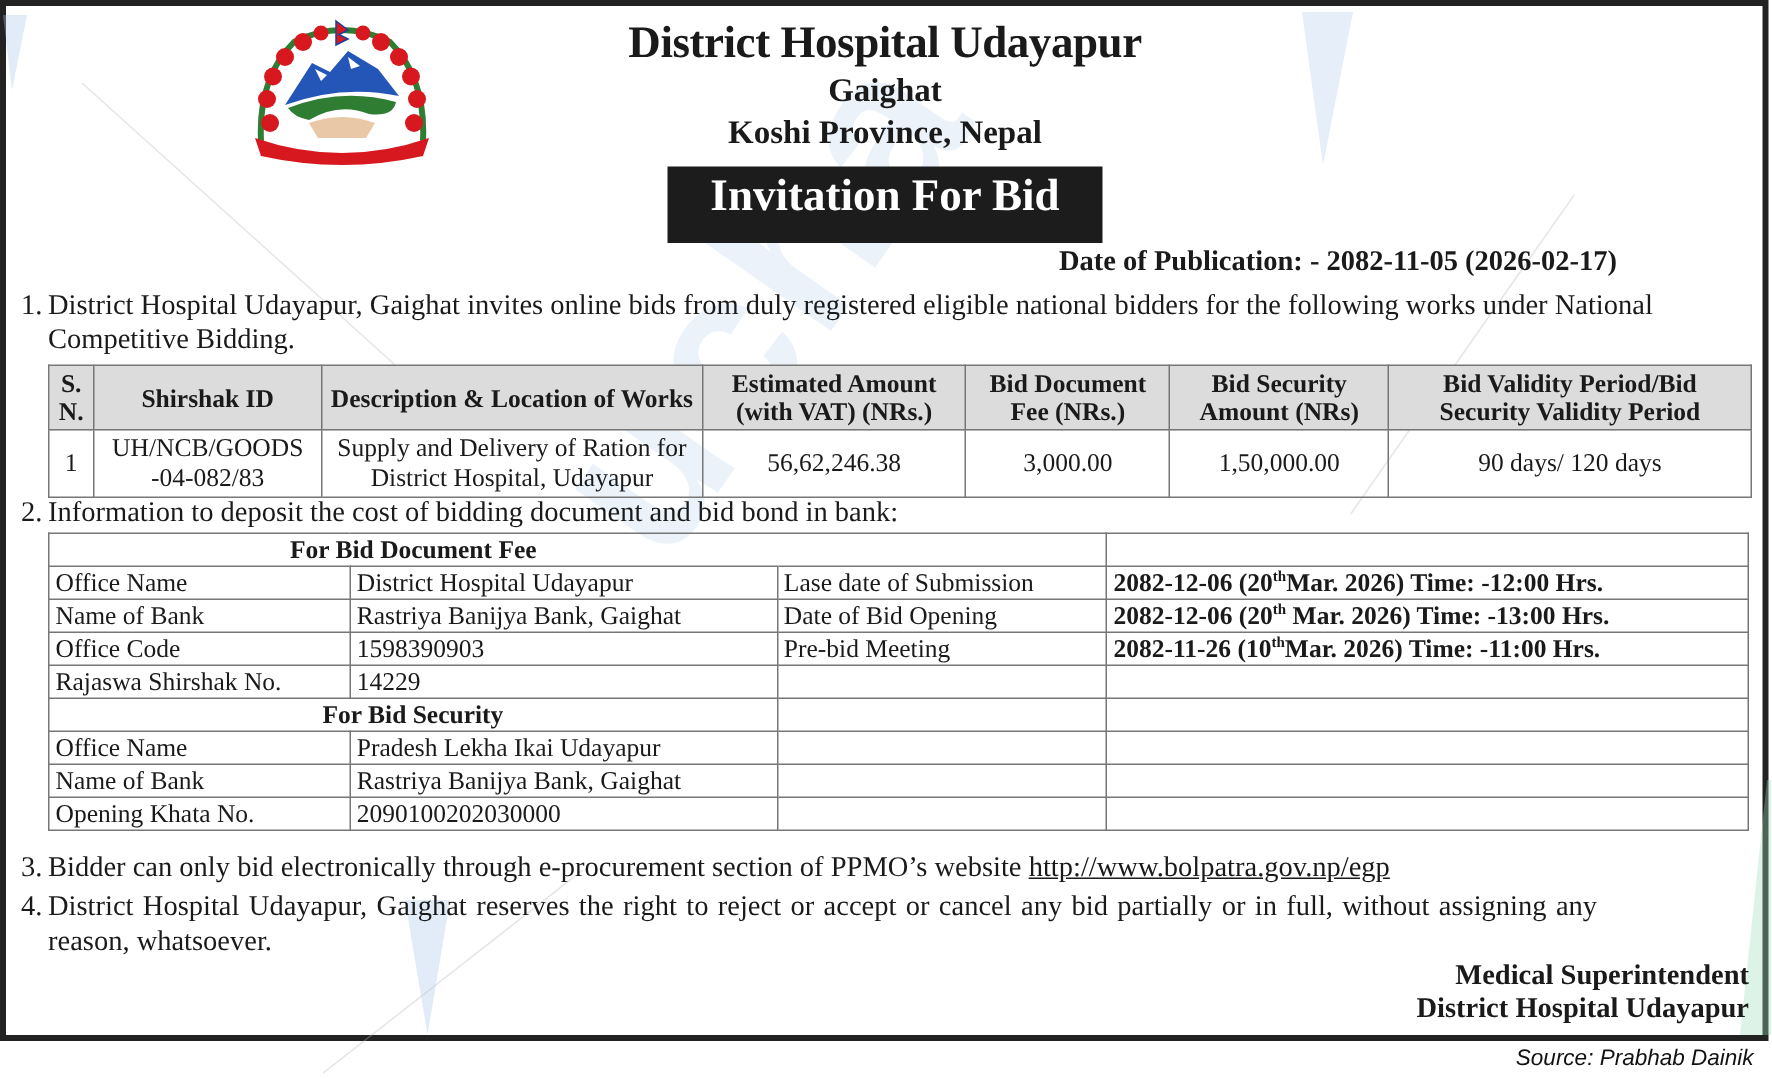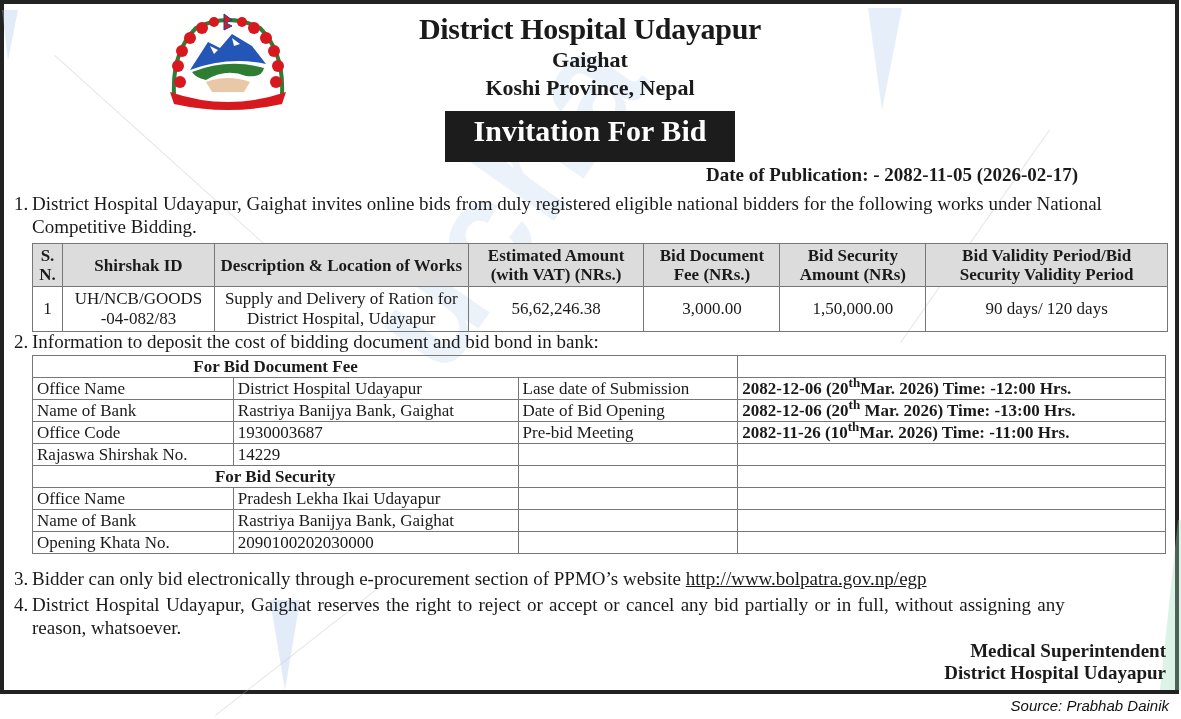--- a/index.html
+++ b/index.html
@@ -30,21 +30,21 @@
   td, th { border: 1px solid #777; padding: 0 4px; vertical-align: middle; }
 
   .t1 { left: 32px; top: 243px; width: 1136px; }
   .t1 th { background: #dcdcdc; font-weight: bold; text-align: center; line-height: 19px; height: 42px; }
   .t1 td { text-align: center; line-height: 20px; height: 44px; }
 
   .t2 { left: 32px; top: 355px; width: 1134px; }
   .t2 td { height: 21px; line-height: 20px; text-align: left; padding-left: 4px; white-space: nowrap; }
   .t2 .sec { text-align: center; font-weight: bold; margin-left: 37px; }
   .t2 .bold { font-weight: bold; }
-  sup { font-size: 13px; line-height: 0; vertical-align: super; }
+  sup { font-size: 10px; line-height: 0; vertical-align: super; }
 
   .link { text-decoration: underline; }
 
   .sign { position: absolute; right: 15px; width: 400px; text-align: right; font-weight: bold; font-size: 19px; }
   .source { position: absolute; right: 12px; top: 697px; font-family: "Liberation Sans", sans-serif; font-style: italic; font-size: 15px; color: #111; }
 </style>
 </head>
 <body>
 
 <div class="frame"></div>
@@ -157,21 +157,21 @@
       <td class="bold"><span>2082-12-06 (20</span><sup>th</sup><span>Mar. 2026) Time: -12:00 Hrs.</span></td>
     </tr>
     <tr>
       <td>Name of Bank</td>
       <td>Rastriya Banijya Bank, Gaighat</td>
       <td>Date of Bid Opening</td>
       <td class="bold"><span>2082-12-06 (20</span><sup>th</sup><span> Mar. 2026) Time: -13:00 Hrs.</span></td>
     </tr>
     <tr>
       <td>Office Code</td>
-      <td>1930003687</td>
+      <td>1598390903</td>
       <td>Pre-bid Meeting</td>
       <td class="bold"><span>2082-11-26 (10</span><sup>th</sup><span>Mar. 2026) Time: -11:00 Hrs.</span></td>
     </tr>
     <tr>
       <td>Rajaswa Shirshak No.</td>
       <td>14229</td>
       <td></td>
       <td></td>
     </tr>
     <tr>

